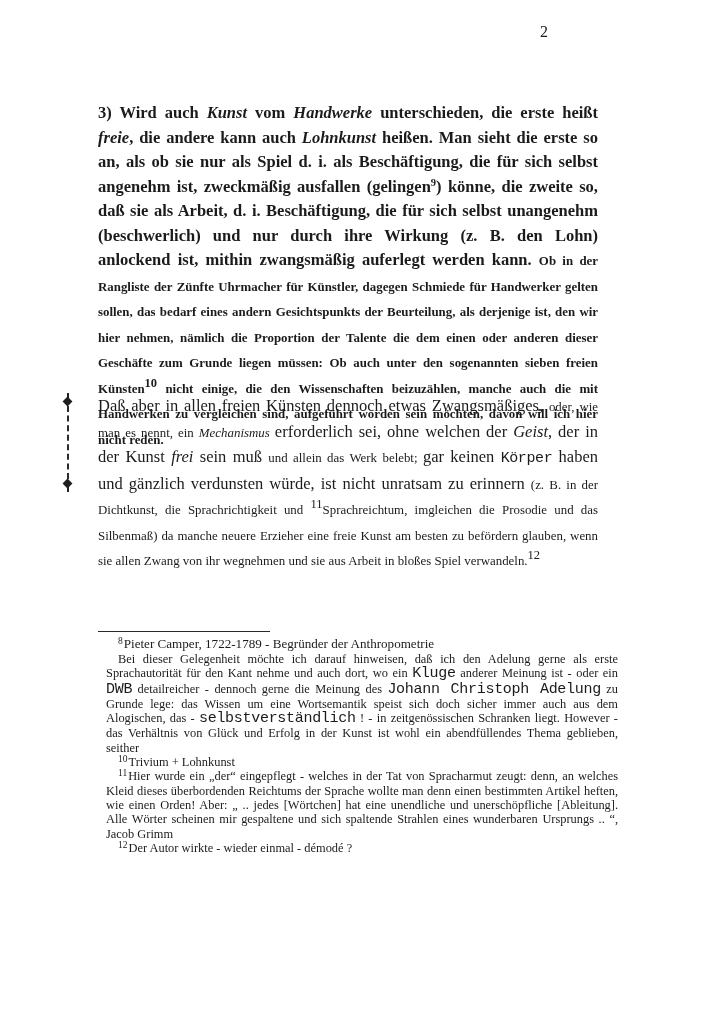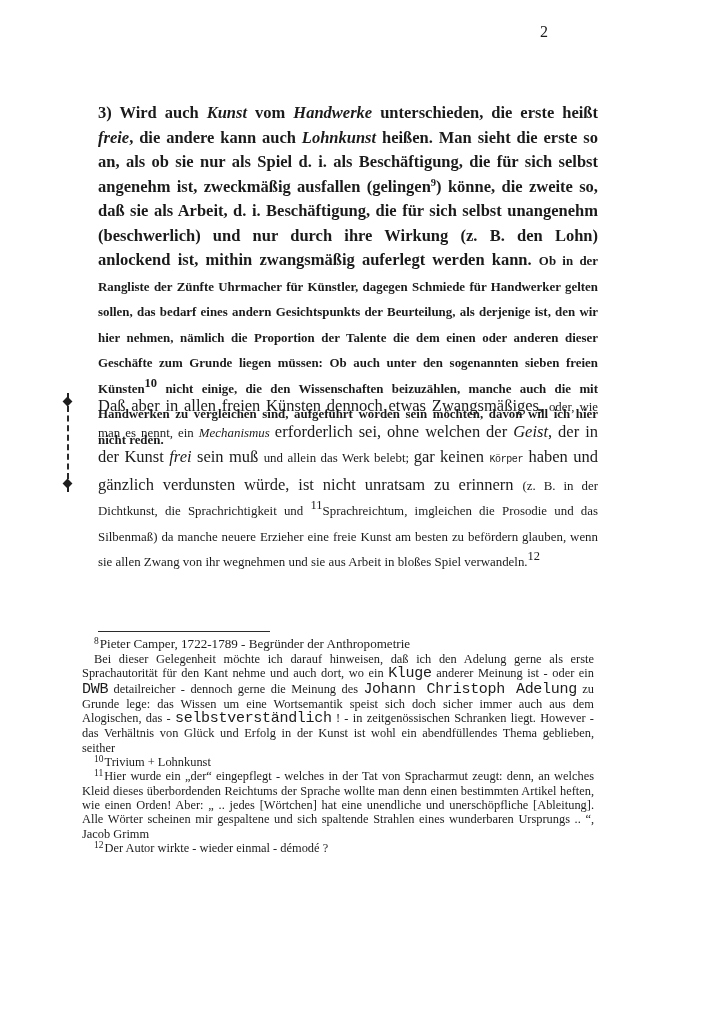--- a/index.html
+++ b/index.html
@@ -20,37 +20,37 @@
     font-size:16.5px;line-height:24.5px;
     text-align:justify;margin:0;
   }
   #p1{top:66px;}
   #p2{top:101px;font-weight:bold;}
   #p3{top:394px;}
   #p4{top:580px;}
   .it{font-style:italic;}
   .sm{font-size:12.9px;}
   .sm.it{font-style:italic;}
-  .tt{font-family:"Liberation Mono","DejaVu Sans Mono",monospace;font-size:10px;letter-spacing:-0.4px;}
+  .tt{font-family:"Liberation Mono","DejaVu Sans Mono",monospace;font-size:15px;letter-spacing:-0.4px;}
   sup{font-size:10.5px;line-height:0;vertical-align:baseline;position:relative;top:-6px;}
   sup.lg{font-size:12.5px;top:-6px;}
   sup.fnnum{font-size:9.5px;top:-4px;margin-right:1px;}
   .marker{
     position:absolute;left:61px;top:393px;height:99px;width:13px;
     display:flex;flex-direction:column;align-items:center;
   }
   .marker .stem{width:2px;height:5px;background:#222;}
   .marker .diamond{width:7px;height:7px;background:#1f1f1f;transform:rotate(45deg);flex:0 0 auto;}
   .marker .dash{flex:1 1 auto;width:0;border-left:2px dashed #2a2a2a;margin:1px 0;}
   .fnrule{
     position:absolute;left:98px;top:631px;width:172px;height:0;
     border-top:1.4px solid #2b2b2b;
   }
   .footnotes{
-    position:absolute;left:82px;top:636px;width:512px;
+    position:absolute;left:106px;top:636px;width:512px;
     text-align:justify;
   }
   .fn{font-size:12.4px;line-height:14.3px;text-indent:12px;margin:0;}
   .fn.lead{font-size:13.1px;line-height:16px;}
   .fn .tt{font-size:15px;letter-spacing:-0.3px;}
 </style>
 </head>
 <body>
 
 <div class="page">

